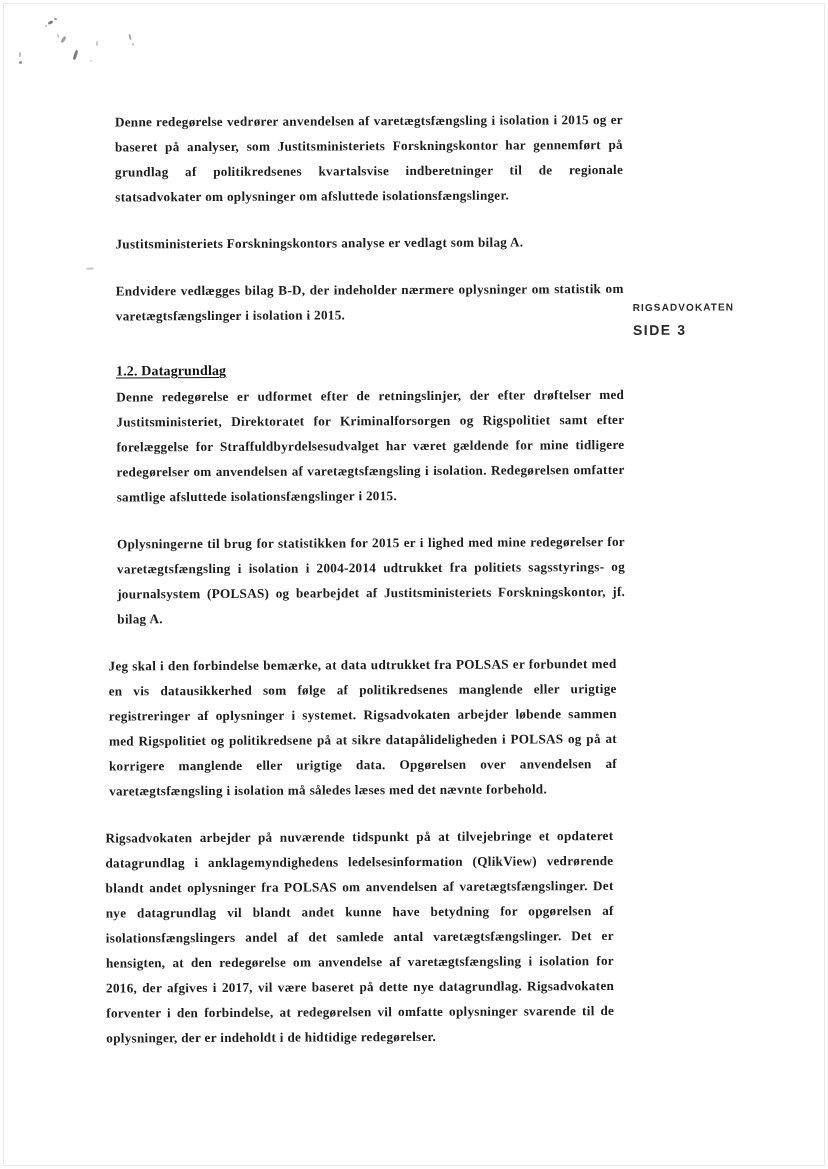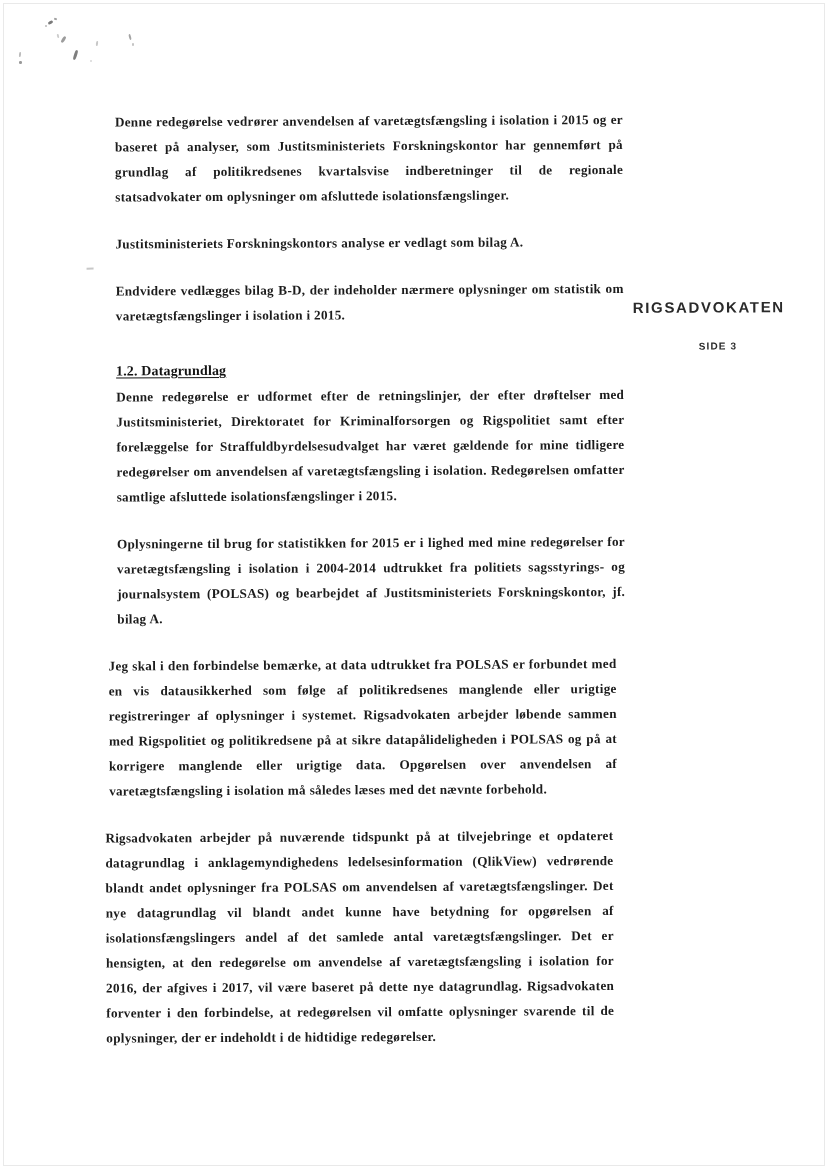--- a/index.html
+++ b/index.html
@@ -104,34 +104,33 @@
 
   
   .margin-header {
     position: absolute;
     left: 634px;
     top: 303px;
     width: 170px;
     font-family: "Liberation Sans", "DejaVu Sans", sans-serif;
   }
   .margin-header .org {
-    font-size: 15px;
+    font-size: 10px;
     font-weight: 700;
     letter-spacing: .11em;
     color: #2a2a2a;
     line-height: 12px;
   }
   .margin-header .pageno {
-    margin-top: 27px;
-    font-size: 10px;
+    margin-top: 10px;
+    font-size: 14px;
     font-weight: 700;
     letter-spacing: .11em;
     color: #2a2a2a;
     line-height: 12px;
-    text-align: center;
   }
 
   
   .skew-wrap {
     position: absolute;
     left: 0; top: 0;
     width: 828px; height: 1169px;
     transform: rotate(-0.28deg);
     transform-origin: 420px 560px;
   }

